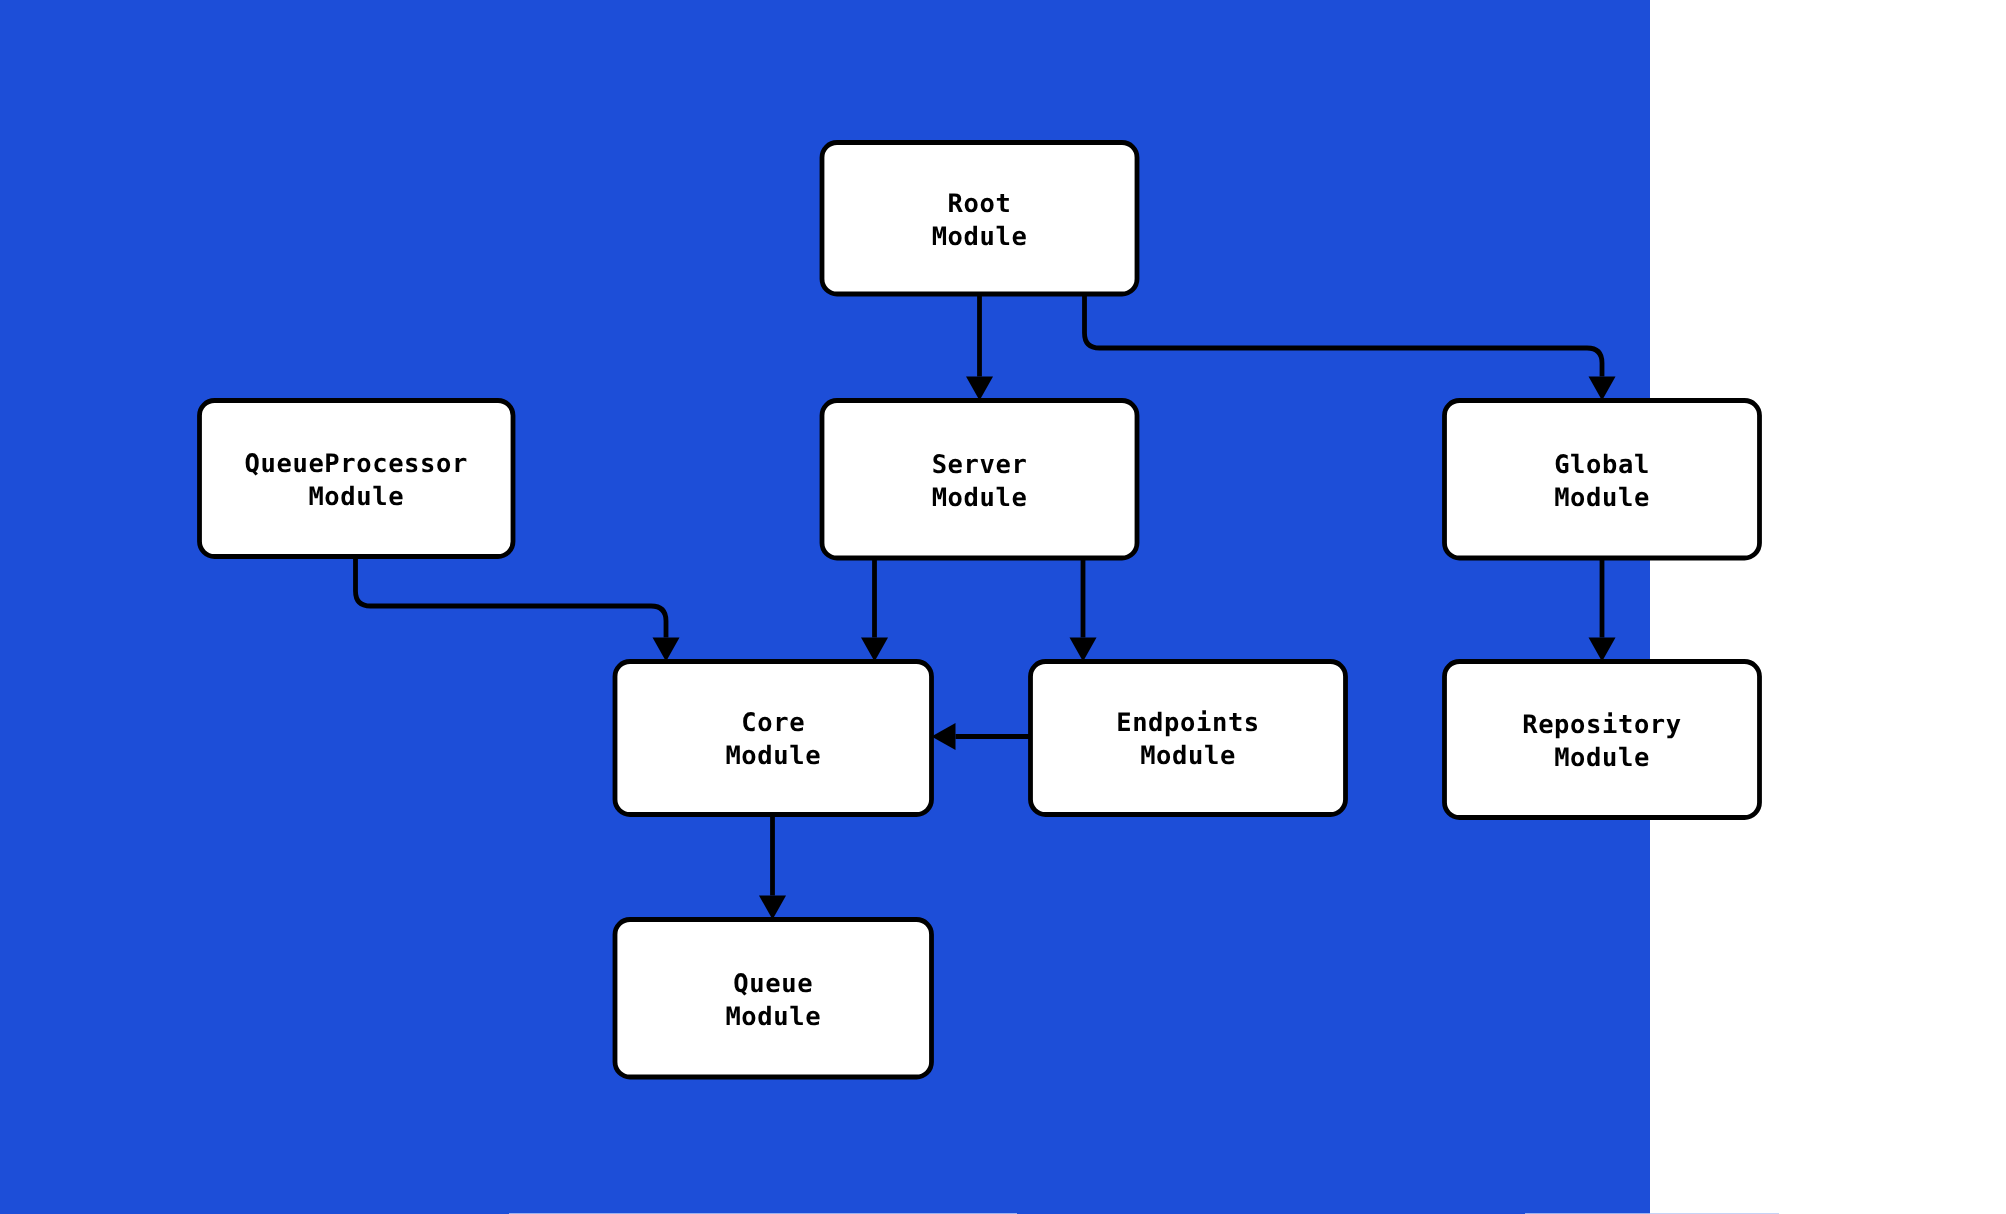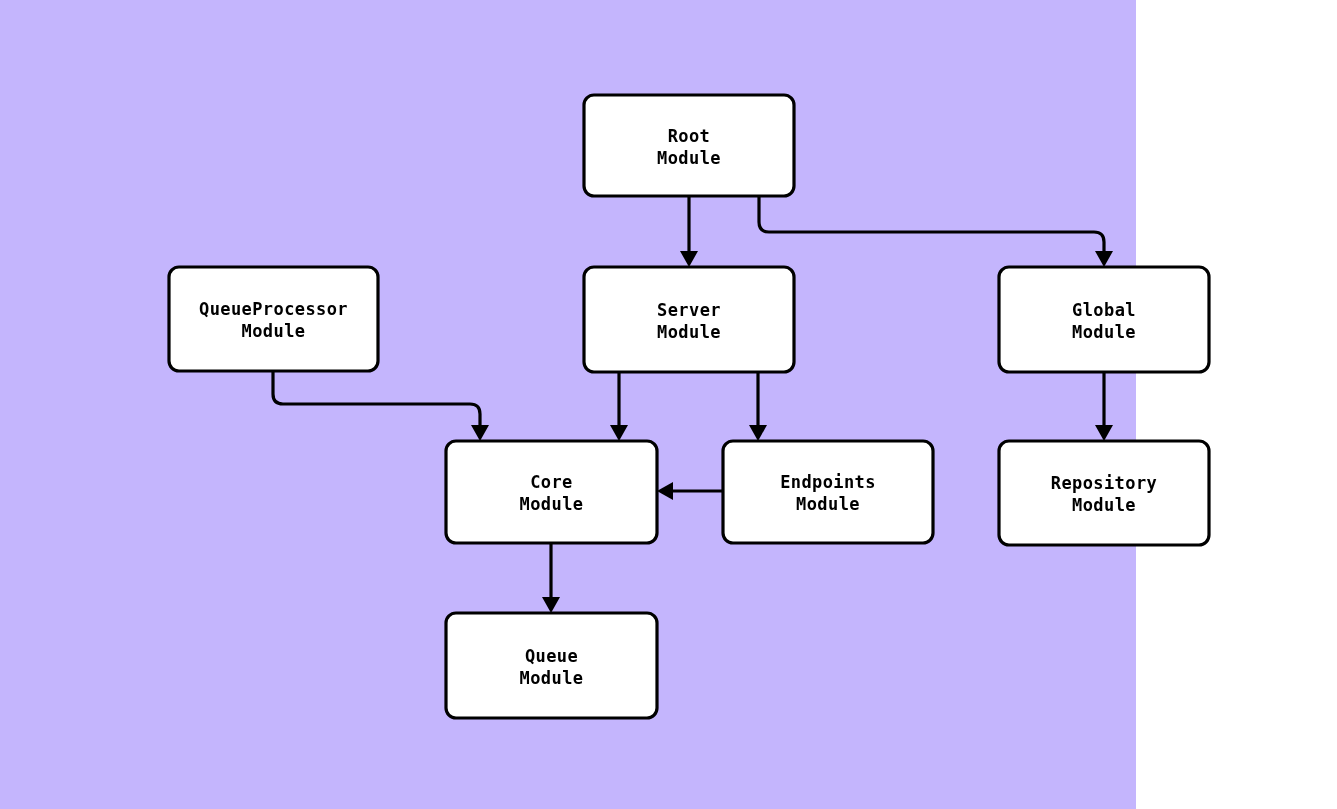--- a/index.html
+++ b/index.html
@@ -11,22 +11,21 @@
   body {
     width: 1337px;
     height: 809px;
     overflow: hidden;
     font-family: "DejaVu Sans Mono", "Liberation Mono", monospace;
   }
   #diagram-root {
     position: relative;
     width: 1100px;
     height: 809px;
-    background: #c4b5fd;
-    padding-left: 36px;
+    background: #1d4ed8;
   }
   svg#diagram-canvas {
     display: block;
     width: 1337px;
     height: 809px;
   }
   .node-box {
     fill: #ffffff;
     stroke: #000000;
     stroke-width: 3.2;

